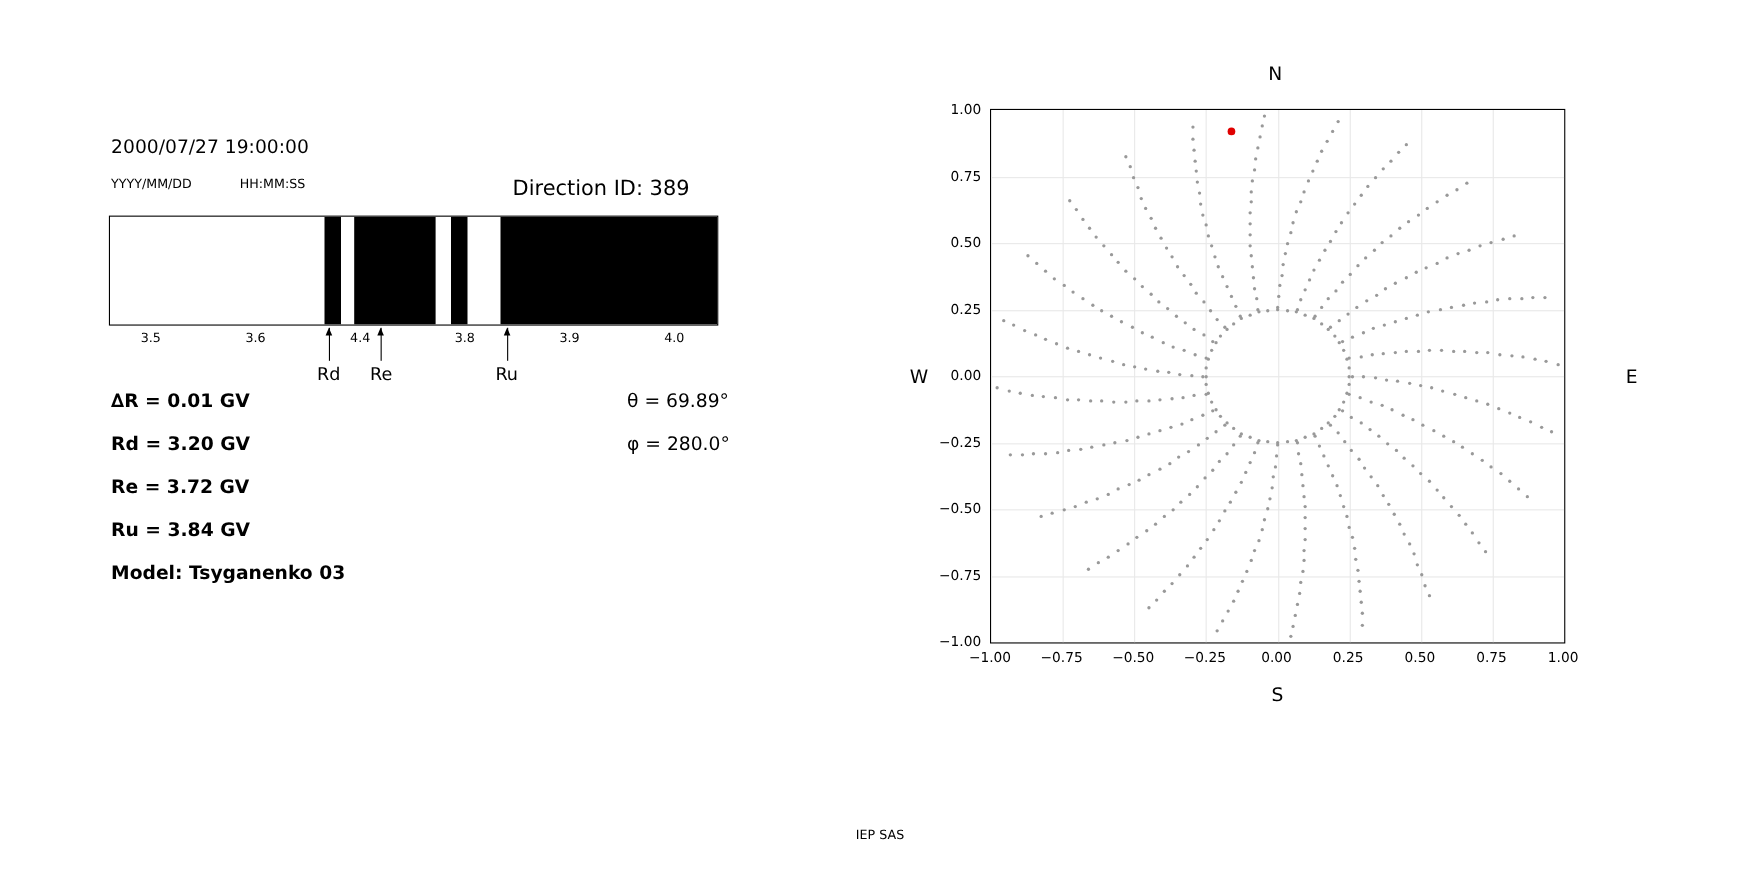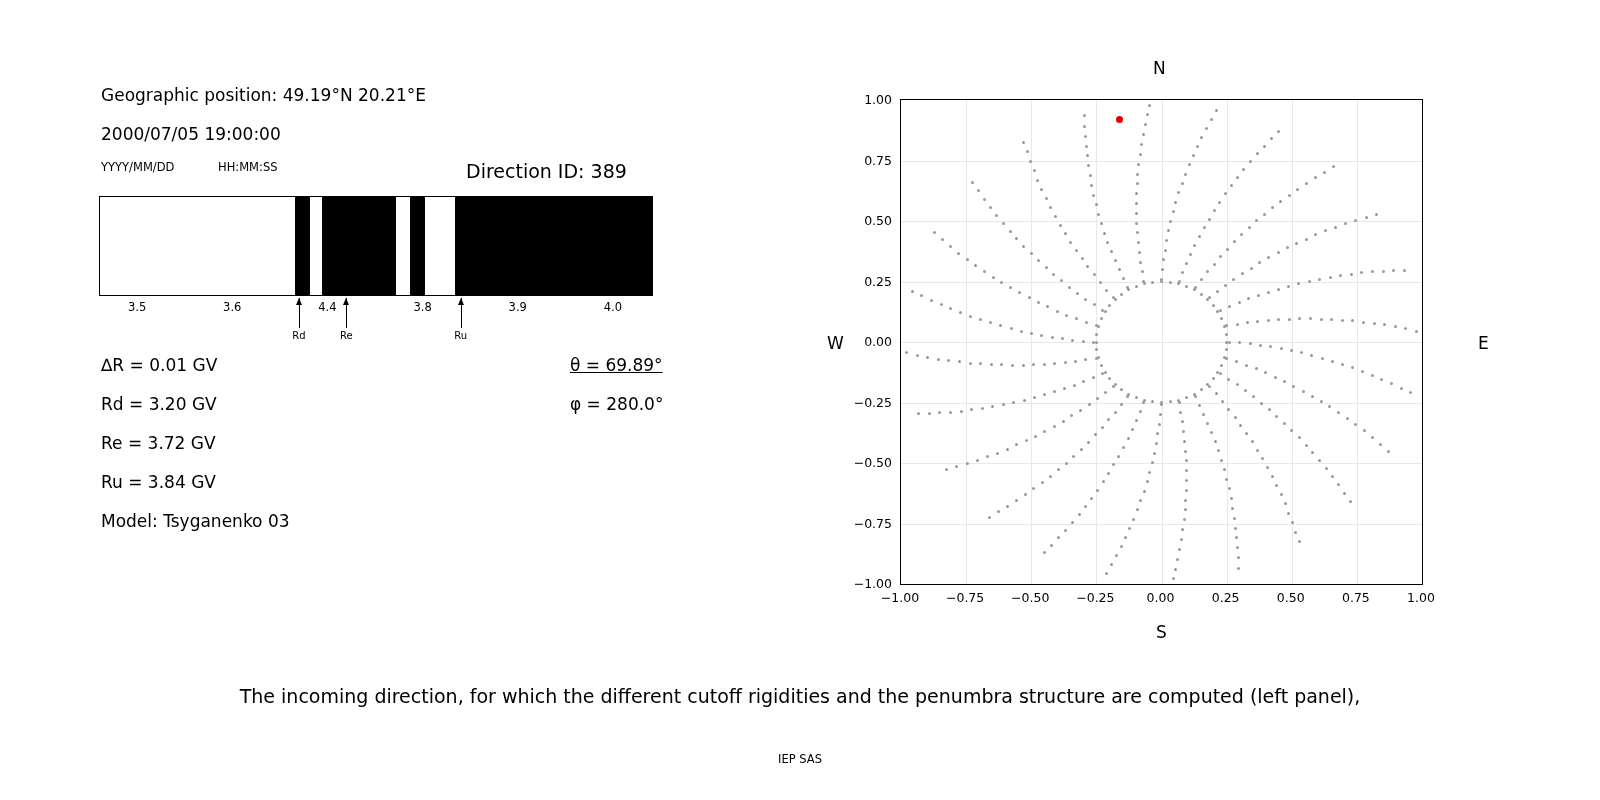--- a/index.html
+++ b/index.html
@@ -83,31 +83,31 @@
     left: -3px;
     width: 0;
     height: 0;
     border-left: 3.5px solid transparent;
     border-right: 3.5px solid transparent;
     border-bottom: 7px solid #000;
   }
   .marker-label {
     position: absolute;
     top: 34px;
-    font-size: 10px;
+    font-size: 16px;
     transform: translateX(-50%);
     white-space: nowrap;
   }
 
   .stat {
     position: absolute;
     font-size: 17px;
     white-space: nowrap;
   }
-  .stat-left  { left: 101px; }
+  .stat-left  { left: 101px; font-weight: bold; }
   .stat-right { left: 570px; }
 
   
   #right-panel {
     position: absolute;
     left: 760px;
     top: 0;
     width: 840px;
     height: 660px;
   }
@@ -178,23 +178,22 @@
     width: 1600px;
     text-align: center;
     font-size: 11.5px;
   }
 </style>
 </head>
 <body>
 
 <div id="left-panel">
 
-  <div class="info-line" id="geo-position">Geographic position: 49.19°N 20.21°E</div>
-
-  <div class="info-line" id="datetime">2000/07/05 19:00:00</div>
+
+  <div class="info-line" id="datetime">2000/07/27 19:00:00</div>
 
   <div class="info-line" id="fmt-date">YYYY/MM/DD</div>
 
   <div class="info-line" id="fmt-time">HH:MM:SS</div>
 
   <div class="info-line" id="direction-id">Direction ID: 389</div>
 
   <div id="penumbra-plot">
       <div class="band" style="left: 195.103px; width: 15.2276px;"></div>
       <div class="band" style="left: 221.752px; width: 74.2345px;"></div>
@@ -218,21 +217,21 @@
     </div>
 
   <div id="stats-left">
       <div class="stat stat-left" style="top: 355px;">∆R = 0.01 GV</div>
       <div class="stat stat-left" style="top: 394px;">Rd = 3.20 GV</div>
       <div class="stat stat-left" style="top: 433px;">Re = 3.72 GV</div>
       <div class="stat stat-left" style="top: 472px;">Ru = 3.84 GV</div>
       <div class="stat stat-left" style="top: 511px;">Model: Tsyganenko 03</div>
     </div>
   <div id="stats-right">
-      <div class="stat stat-right" style="top: 355px; text-decoration: underline;">θ = 69.89°</div>
+      <div class="stat stat-right" style="top: 355px;">θ = 69.89°</div>
       <div class="stat stat-right" style="top: 394px;">φ = 280.0°</div>
     </div>
 </div>
 
 <div id="right-panel">
   <div id="polar-axes">
       <div class="gridline-v" style="left: 65.125px;"></div>
       <div class="gridline-v" style="left: 130.25px;"></div>
       <div class="gridline-v" style="left: 195.375px;"></div>
       <div class="gridline-v" style="left: 260.5px;"></div>
@@ -773,15 +772,14 @@
       <div class="ax-label-y" style="left: 82px; width: 50px; top: 99px;">1.00</div>
     </div>
 
   <div class="compass" id="compass-n" style="left:393px; top:58px;">N</div>
   <div class="compass" id="compass-s" style="left:396px; top:622px;">S</div>
   <div class="compass" id="compass-w" style="left:67px; top:333px;">W</div>
   <div class="compass" id="compass-e" style="left:718px; top:333px;">E</div>
 </div>
 
 <div id="caption">
-  <div>The incoming direction, for which the different cutoff rigidities and the penumbra structure are computed (left panel),</div>
 </div>
 <div id="footer">IEP SAS</div>
 
 </body></html>

